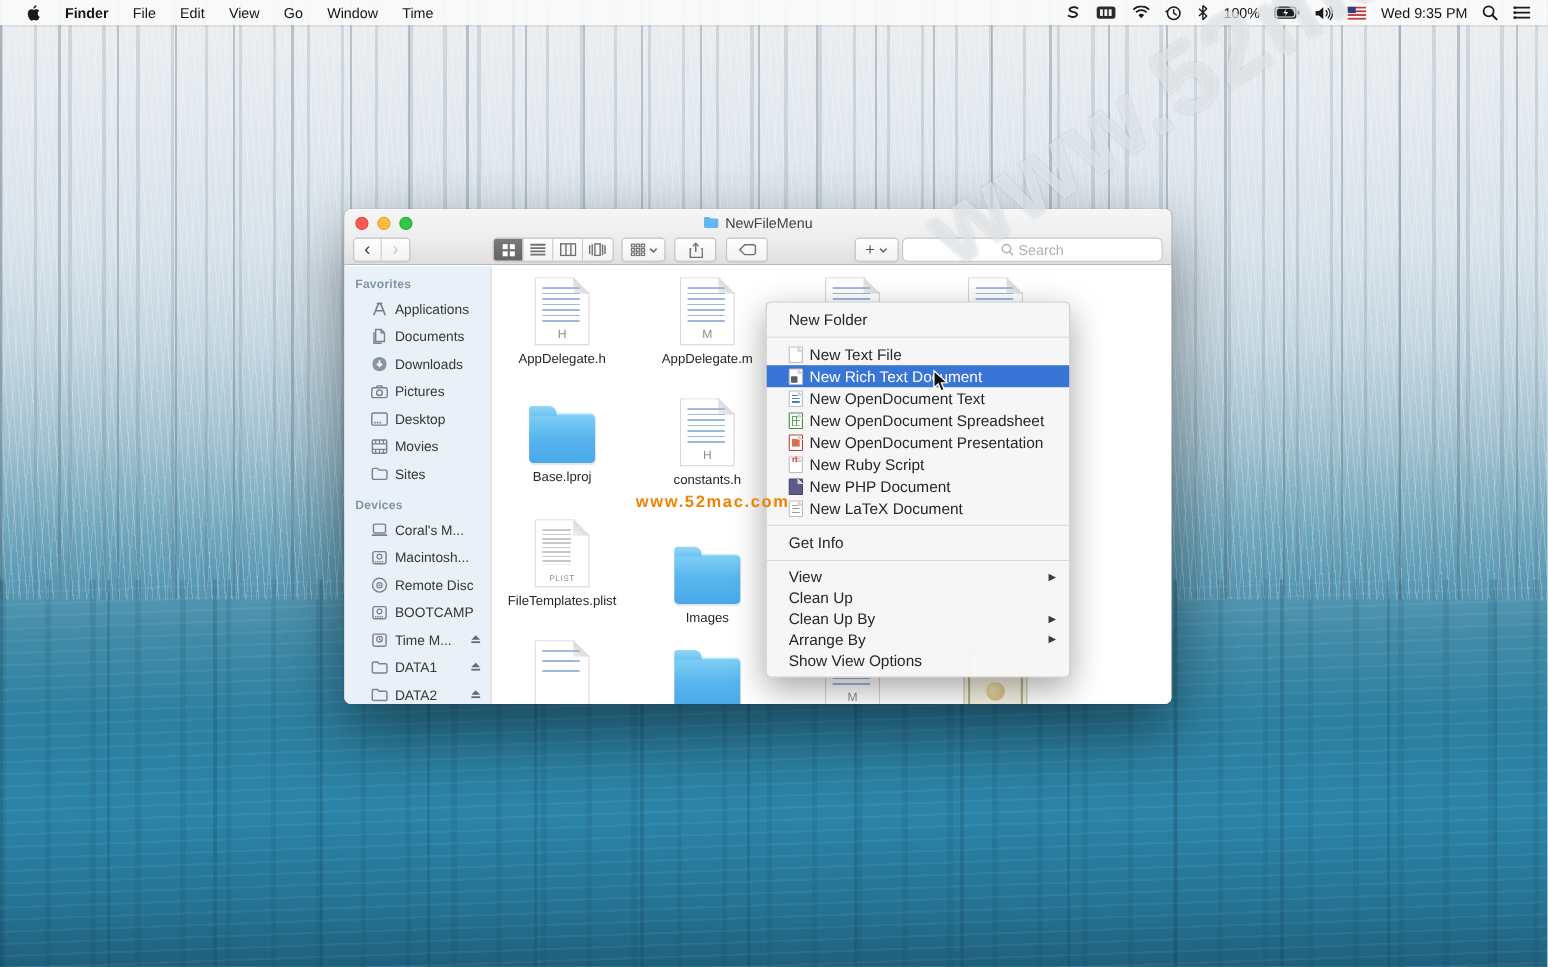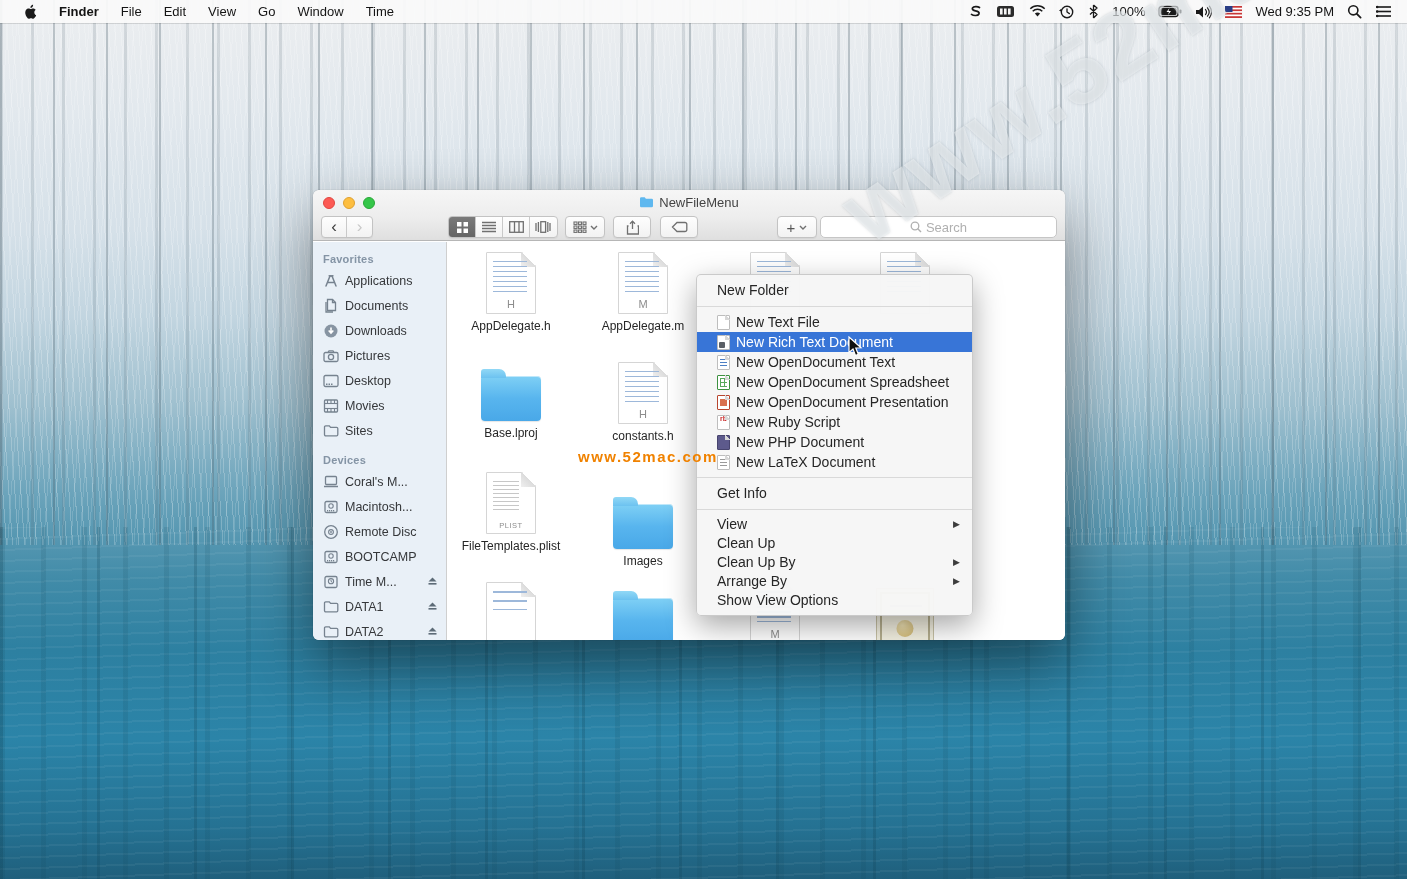--- a/index.html
+++ b/index.html
@@ -71,21 +71,21 @@
   .search-field { position:absolute; left:507px; top:0; width:237px; height:22px; border:1px solid #c6c6c6;
     border-radius:5px; background:#fff; display:flex; align-items:center; justify-content:center; gap:4px;
     color:#b0b0b0; font-size:13px; }
 
   .window-body { position:absolute; top:52px; bottom:0; left:0; right:0; display:flex; }
 
   
   .sidebar { width:134px; background:rgba(232,239,247,0.97); border-right:1px solid #cfcfcf;
     padding-top:8px; overflow:hidden; flex:none; }
   .sb-heading { font-size:11px; font-weight:bold; color:#8494a5; padding:3px 0 3px 10px; letter-spacing:0.2px; }
-  .sb-item { height:25px; display:flex; align-items:center; gap:6px; padding-left:10px; font-size:12.5px; color:#35373a; position:relative; }
+  .sb-item { height:25px; display:flex; align-items:center; gap:6px; padding-left:24px; font-size:12.5px; color:#35373a; position:relative; }
   .sb-item svg { flex:none; }
   .sb-eject { position:absolute; right:8px; top:6px; }
   .sb-gap { height:8px; }
 
   
   .content { position:relative; flex:1; background:#fff; overflow:hidden; }
   .file-item { position:absolute; width:124px; display:flex; flex-direction:column; align-items:center; }
   .file-label { margin-top:5px; font-size:12px; color:#262626; text-align:center; }
 
   .icon-doc { position:relative; width:50px; height:62px; background:#fff;

